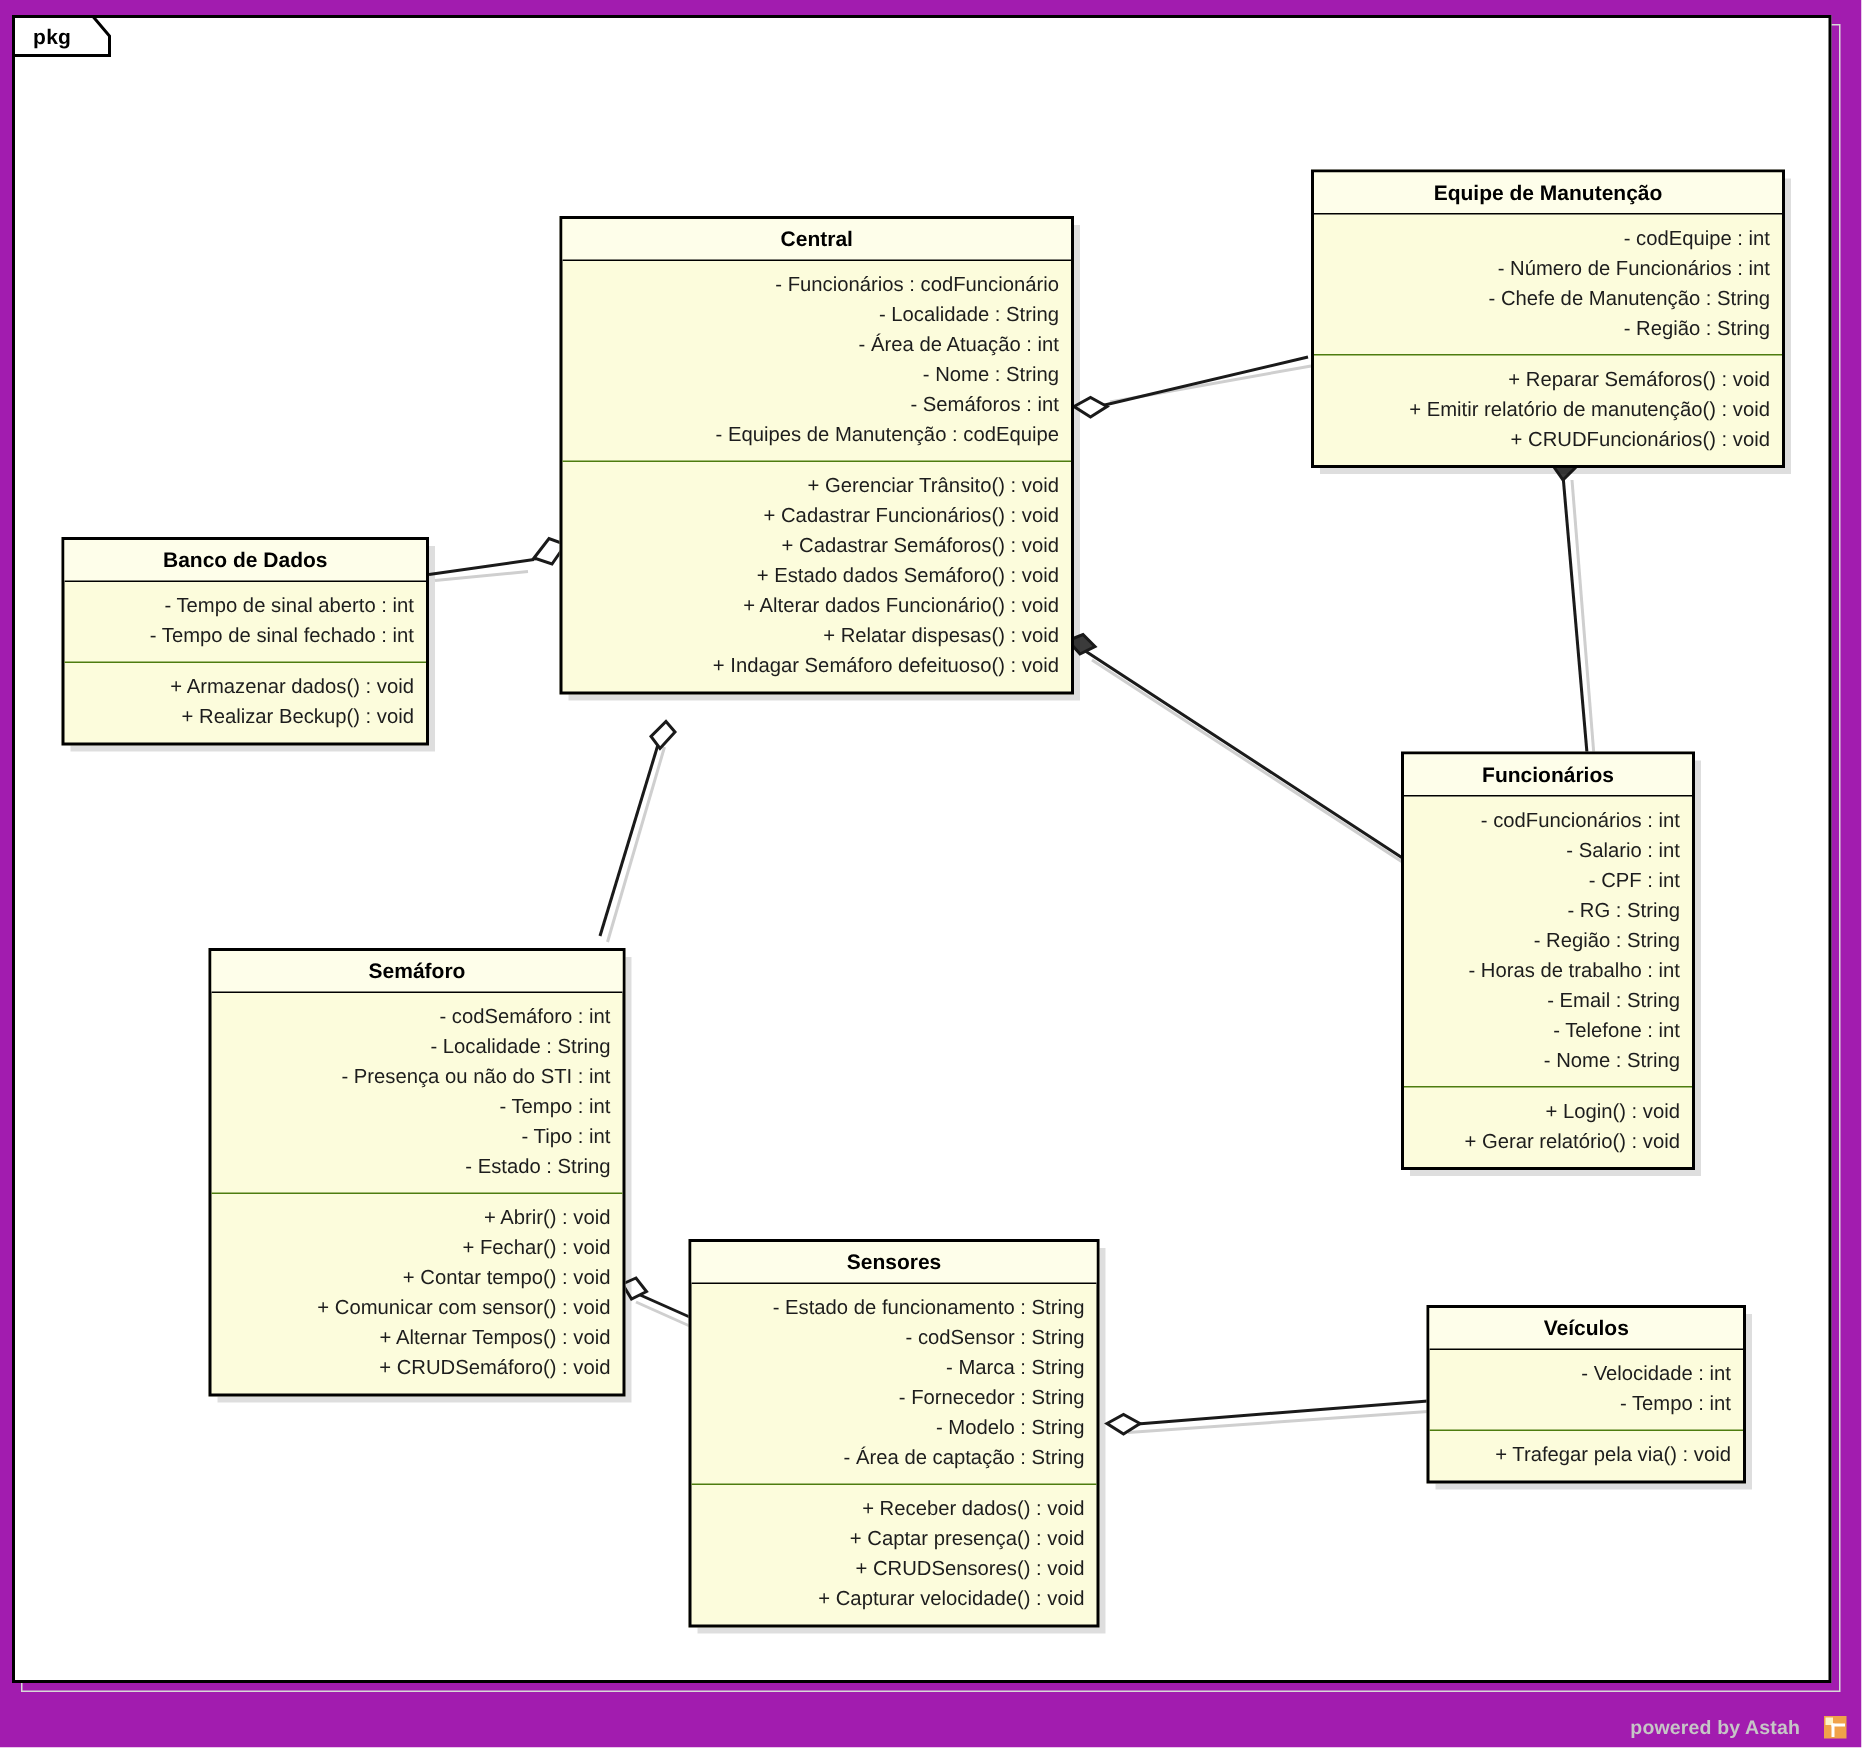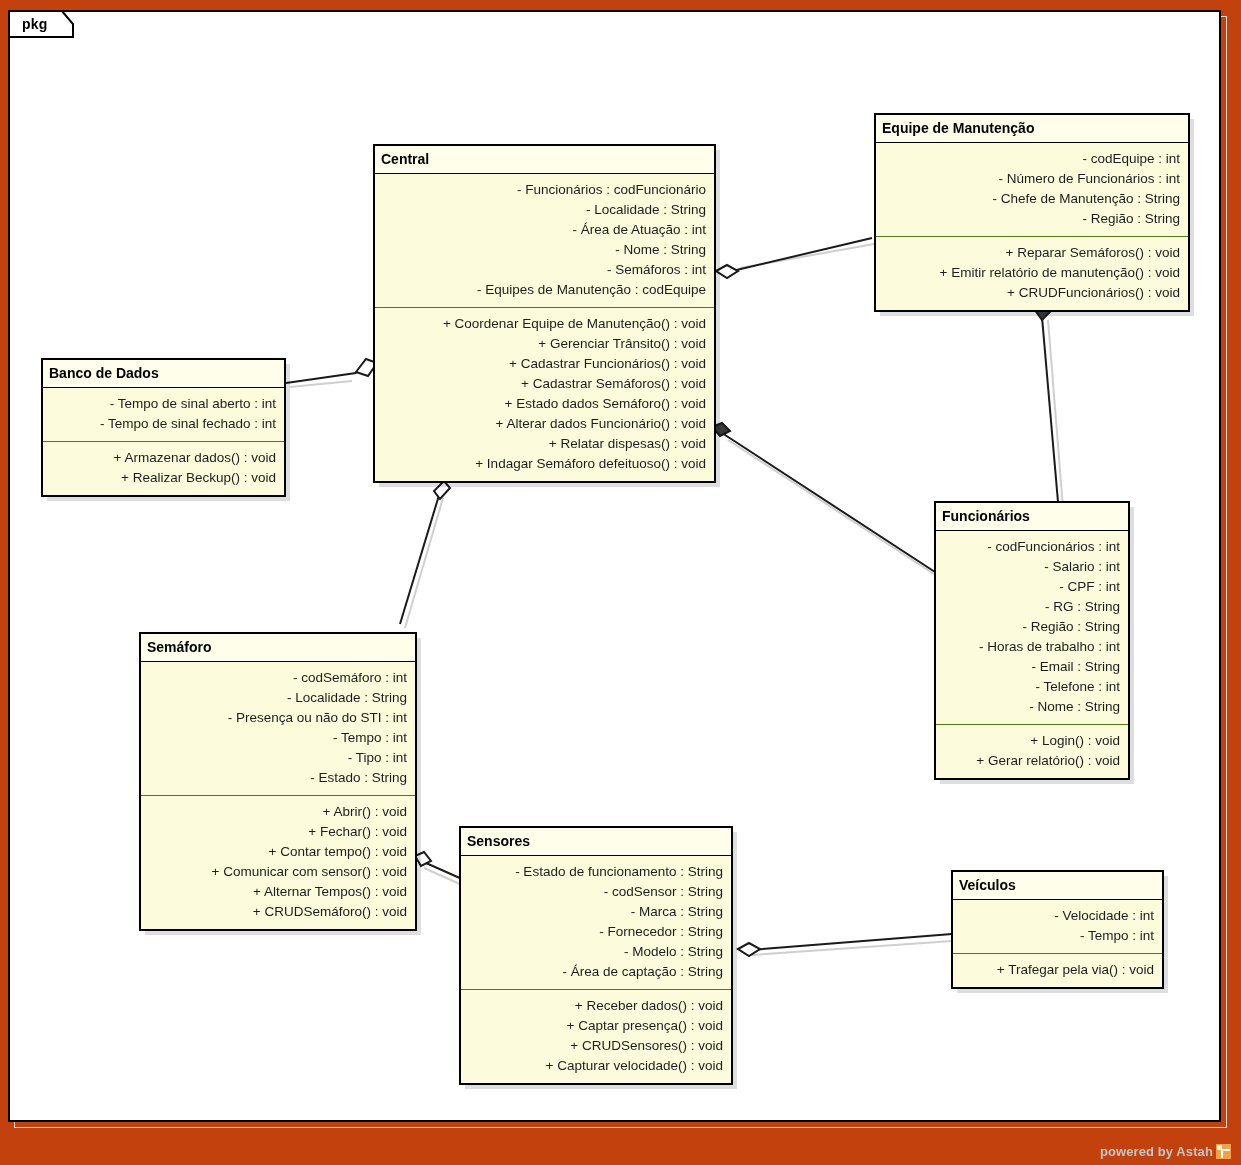--- a/index.html
+++ b/index.html
@@ -7,21 +7,21 @@
     padding: 0;
     background: #ffffff;
   }
   body {
     font-family: "Liberation Sans", sans-serif;
   }
   #canvas {
     position: relative;
     width: 1241px;
     height: 1165px;
-    background: #c2410c;
+    background: #a21caf;
     overflow: hidden;
   }
 
   
   #pkg-frame {
     position: absolute;
     left: 8px;
     top: 10px;
     width: 1213px;
     height: 1112px;
@@ -70,20 +70,21 @@
   .uml-class {
     position: absolute;
     box-sizing: border-box;
     border: 2px solid #000000;
     background: #fcfcdc;
     box-shadow: 5px 5px 0 -1px rgba(0,0,0,0.13);
     font-size: 13.5px;
     color: #1a1a1a;
   }
   .uml-name {
+    text-align: center;
     font-weight: bold;
     font-size: 14px;
     padding: 5px 6px 6px 6px;
     background: #fefeea;
     border-bottom: 1px solid #000000;
     color: #000000;
     white-space: nowrap;
   }
   .uml-compartment {
     padding: 6px 8px 7px 10px;
@@ -99,21 +100,21 @@
     color: #1d1d1d;
   }
 
   
   #watermark {
     position: absolute;
     right: 10px;
     bottom: 6px;
     display: flex;
     align-items: center;
-    gap: 3px;
+    gap: 16px;
   }
   #watermark-text {
     font-size: 13px;
     font-weight: bold;
     color: #c6c6c6;
     letter-spacing: 0.1px;
   }
   #watermark-logo {
     width: 15px;
     height: 15px;
@@ -205,21 +206,20 @@
     <div class="uml-name">Central</div>
     <div class="uml-compartment">
       <div class="uml-line">- Funcionários : codFuncionário</div>
       <div class="uml-line">- Localidade : String</div>
       <div class="uml-line">- Área de Atuação : int</div>
       <div class="uml-line">- Nome : String</div>
       <div class="uml-line">- Semáforos : int</div>
       <div class="uml-line">- Equipes de Manutenção : codEquipe</div>
     </div>
     <div class="uml-compartment">
-      <div class="uml-line">+ Coordenar Equipe de Manutenção() : void</div>
       <div class="uml-line">+ Gerenciar Trânsito() : void</div>
       <div class="uml-line">+ Cadastrar Funcionários() : void</div>
       <div class="uml-line">+ Cadastrar Semáforos() : void</div>
       <div class="uml-line">+ Estado dados Semáforo() : void</div>
       <div class="uml-line">+ Alterar dados Funcionário() : void</div>
       <div class="uml-line">+ Relatar dispesas() : void</div>
       <div class="uml-line">+ Indagar Semáforo defeituoso() : void</div>
     </div>
   </div>
 

